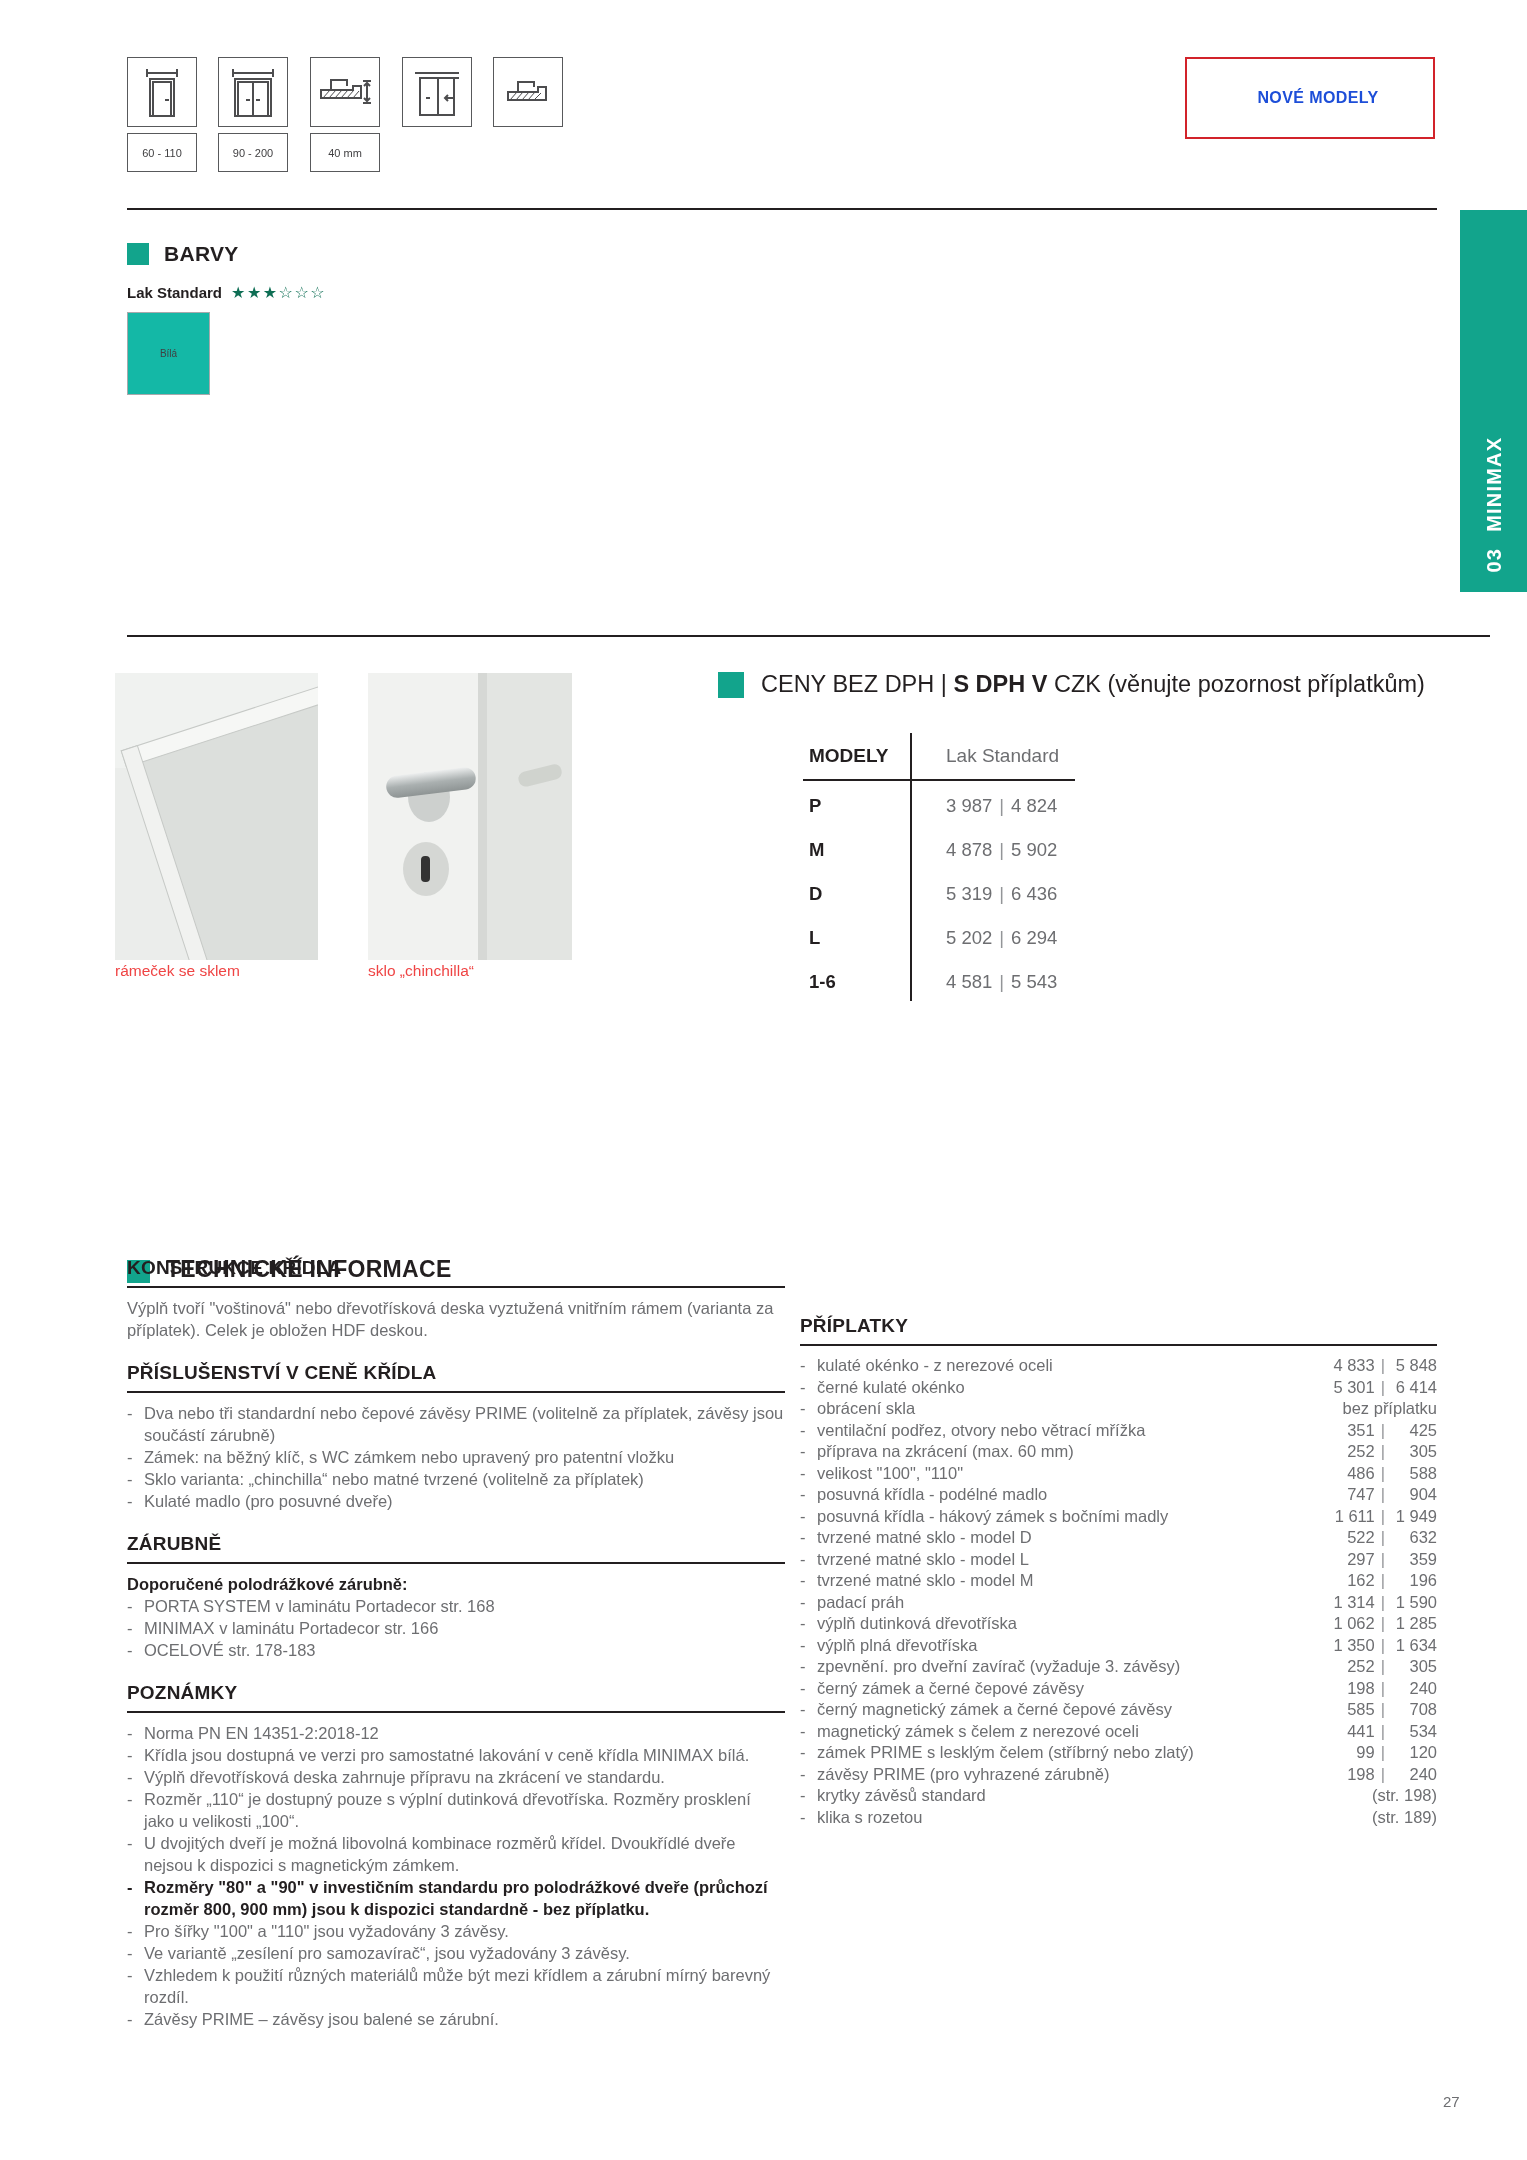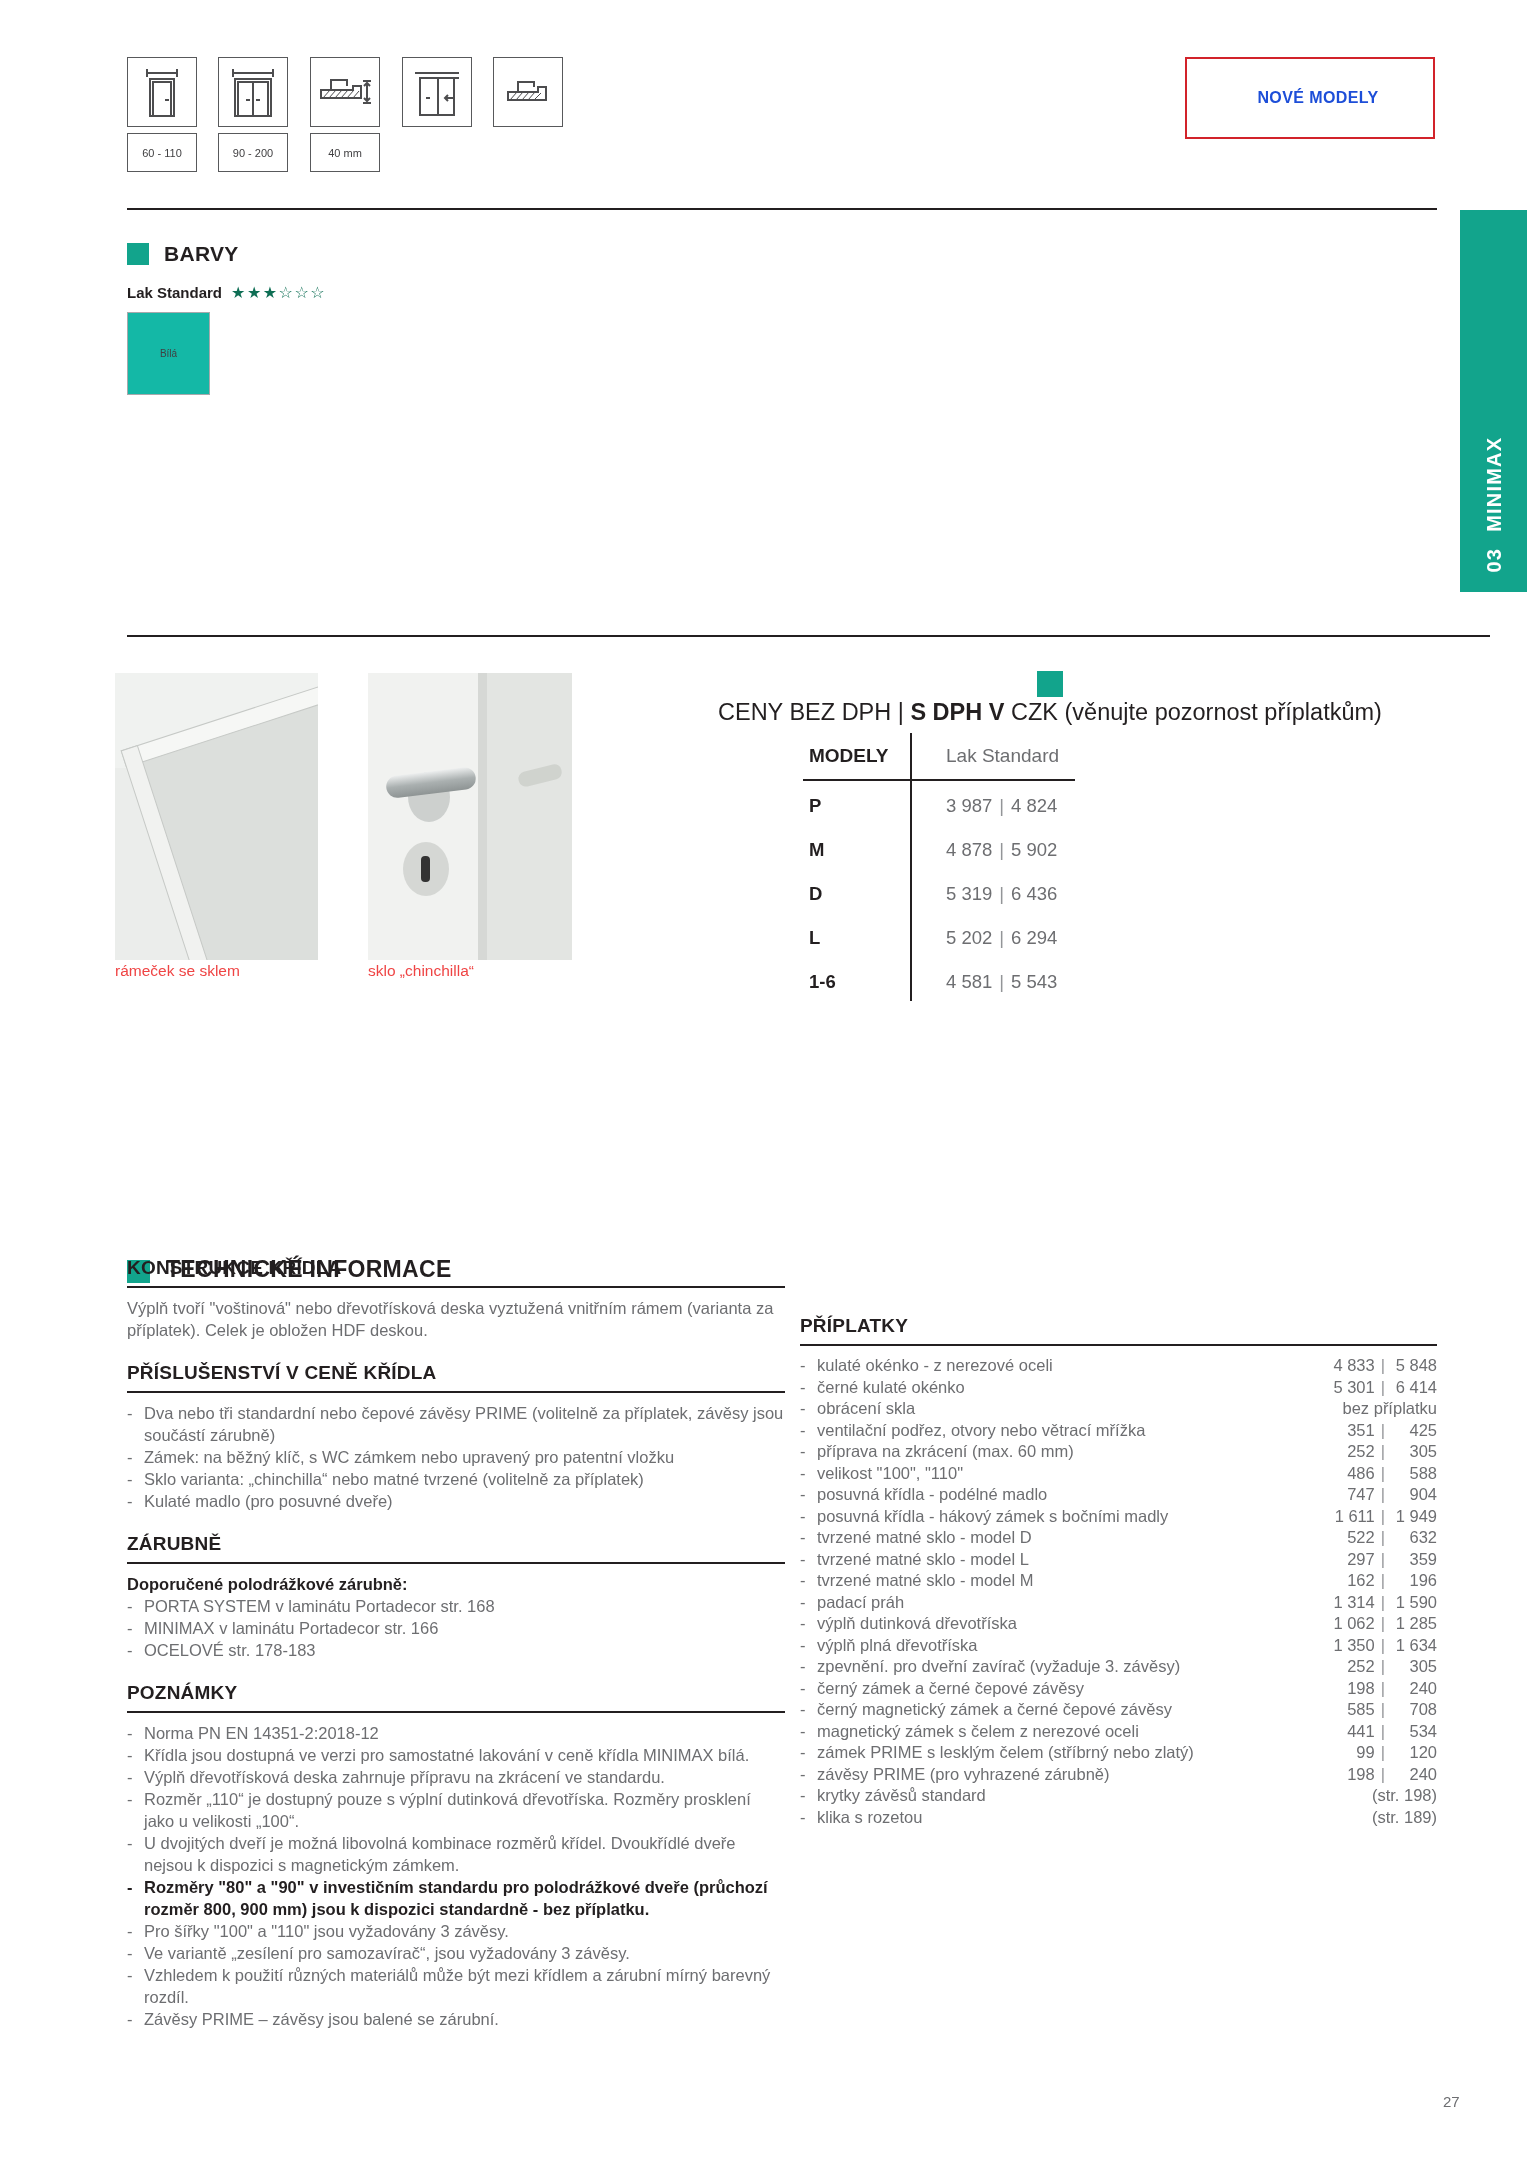--- a/index.html
+++ b/index.html
@@ -37,21 +37,21 @@
   .tab-label .num{margin-right:16px;}
 
   
   .photo{position:absolute;top:673px;height:287px;overflow:hidden;}
   .photo1{left:115px;width:203px;}
   .photo2{left:368px;width:204px;}
   .caption{position:absolute;top:962px;font-size:15.5px;color:#ef4444;}
   .cap1{left:115px;} .cap2{left:368px;}
 
   
-  .ceny-head{position:absolute;left:718px;top:671px;display:flex;align-items:center;gap:2px;flex-direction:column;}
+  .ceny-head{position:absolute;left:718px;top:671px;display:flex;align-items:center;gap:17px;}
   .ceny-sq{width:26px;height:26px;background:#12a48c;flex:none;}
   .ceny-text{font-size:23.5px;white-space:nowrap;color:#231f20;}
   .ceny-text .b{font-weight:bold;}
 
   .models{position:absolute;left:803px;top:733px;width:272px;}
   .models-grid{display:grid;grid-template-columns:107px 1fr;font-variant-numeric:tabular-nums;}
   .m-h1{font-weight:bold;font-size:19px;padding:12px 0 12px 6px;border-bottom:2px solid #231f20;}
   .m-h2{font-size:19px;color:#6d6e71;padding:12px 0 12px 34px;border-left:2px solid #231f20;border-bottom:2px solid #231f20;}
   .m-c1{font-weight:bold;font-size:18.5px;height:44px;box-sizing:border-box;padding:14px 0 0 6px;}
   .m-c2{font-size:18.5px;color:#6d6e71;height:44px;box-sizing:border-box;padding:14px 0 0 34px;border-left:2px solid #231f20;}

